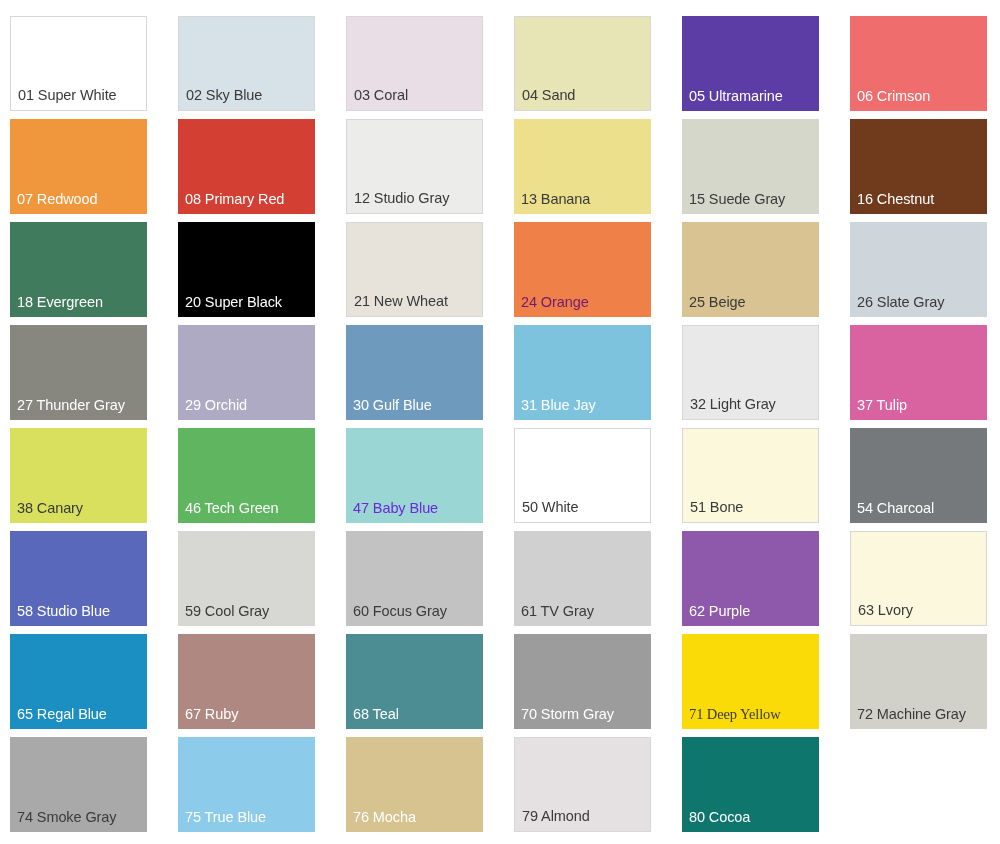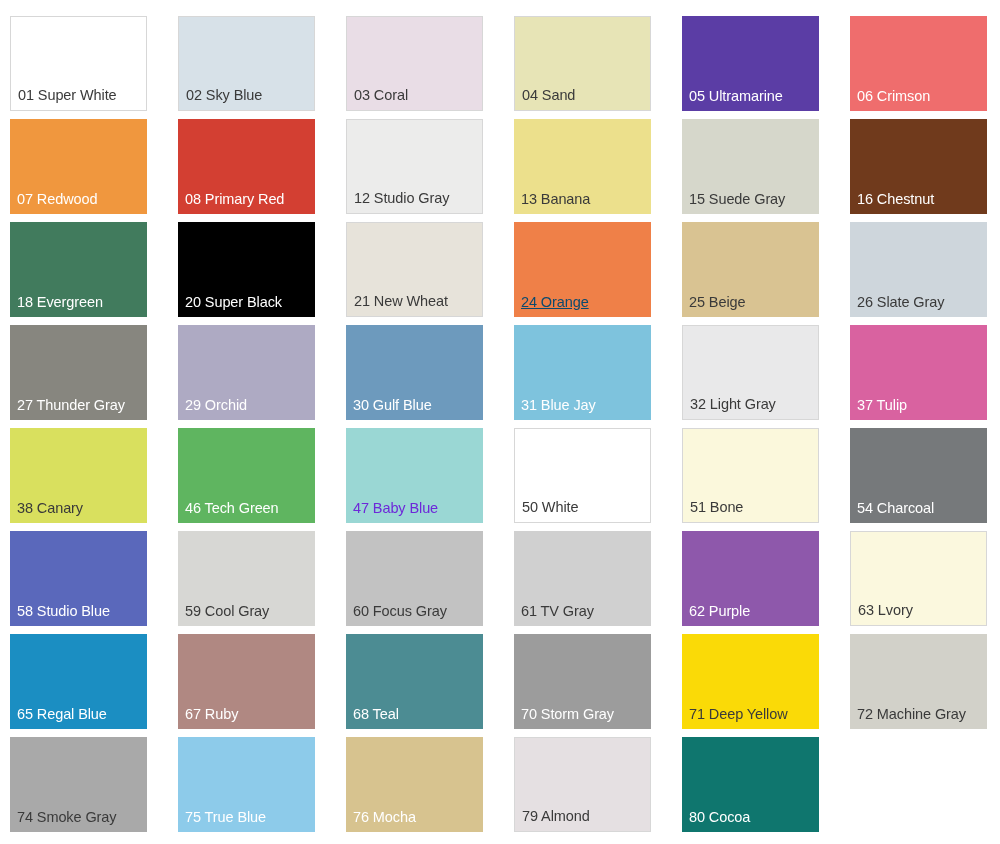--- a/index.html
+++ b/index.html
@@ -102,21 +102,21 @@
     <div class="swatch" style="background-color: rgb(65, 123, 93);">
       <span class="swatch-label light-text" style="color: rgb(255, 255, 255);">18 Evergreen</span>
     </div>
     <div class="swatch" style="background-color: rgb(0, 0, 0);">
       <span class="swatch-label light-text" style="color: rgb(255, 255, 255);">20 Super Black</span>
     </div>
     <div class="swatch bordered" style="background-color: rgb(231, 227, 218);">
       <span class="swatch-label dark-text" style="color: rgb(58, 58, 58);">21 New Wheat</span>
     </div>
     <div class="swatch" style="background-color: rgb(239, 128, 72);">
-      <span class="swatch-label light-text" style="color: #0c4a6e; text-decoration: underline;">24 Orange</span>
+      <span class="swatch-label light-text" style="color: #701a75;">24 Orange</span>
     </div>
     <div class="swatch" style="background-color: rgb(217, 195, 146);">
       <span class="swatch-label dark-text" style="color: rgb(58, 58, 58);">25 Beige</span>
     </div>
     <div class="swatch" style="background-color: rgb(206, 214, 220);">
       <span class="swatch-label dark-text" style="color: rgb(58, 58, 58);">26 Slate Gray</span>
     </div>
     <div class="swatch" style="background-color: rgb(135, 134, 127);">
       <span class="swatch-label light-text" style="color: rgb(255, 255, 255);">27 Thunder Gray</span>
     </div>
@@ -177,21 +177,21 @@
     <div class="swatch" style="background-color: rgb(176, 136, 130);">
       <span class="swatch-label light-text" style="color: rgb(255, 255, 255);">67 Ruby</span>
     </div>
     <div class="swatch" style="background-color: rgb(76, 140, 147);">
       <span class="swatch-label light-text" style="color: rgb(255, 255, 255);">68 Teal</span>
     </div>
     <div class="swatch" style="background-color: rgb(156, 156, 156);">
       <span class="swatch-label light-text" style="color: rgb(255, 255, 255);">70 Storm Gray</span>
     </div>
     <div class="swatch" style="background-color: rgb(250, 218, 7);">
-      <span class="swatch-label dark-text" style="color: rgb(58, 58, 58);">71 Deep Yellow</span>
+      <span class="swatch-label dark-text" style="color: rgb(58, 58, 58); font-family: Liberation Serif, serif;">71 Deep Yellow</span>
     </div>
     <div class="swatch" style="background-color: rgb(210, 209, 201);">
       <span class="swatch-label dark-text" style="color: rgb(58, 58, 58);">72 Machine Gray</span>
     </div>
     <div class="swatch" style="background-color: rgb(169, 169, 169);">
       <span class="swatch-label dark-text" style="color: rgb(58, 58, 58);">74 Smoke Gray</span>
     </div>
     <div class="swatch" style="background-color: rgb(141, 203, 234);">
       <span class="swatch-label light-text" style="color: rgb(255, 255, 255);">75 True Blue</span>
     </div>

